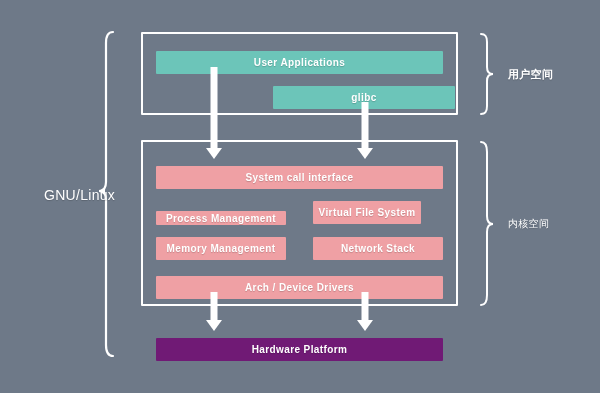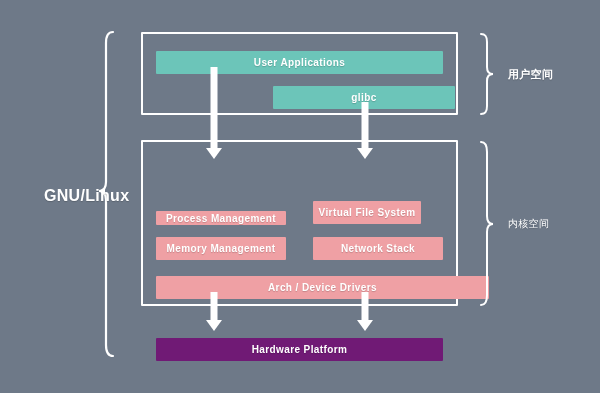--- a/index.html
+++ b/index.html
@@ -50,21 +50,21 @@
   
   #blk-user-applications { left: 156px; top: 44px;  width: 287px; height: 23px; }
   #blk-glibc             { left: 273px; top: 79px;  width: 182px; height: 23px; }
 
   
   #blk-syscall           { left: 156px; top: 159px; width: 287px; height: 23px; }
   #blk-process-mgmt      { left: 156px; top: 204px; width: 130px; height: 14px; }
   #blk-vfs               { left: 313px; top: 194px; width: 108px; height: 23px; }
   #blk-memory-mgmt       { left: 156px; top: 230px; width: 130px; height: 23px; }
   #blk-network-stack     { left: 313px; top: 230px; width: 130px; height: 23px; }
-  #blk-arch-drivers      { left: 156px; top: 269px; width: 333px; height: 23px; }
+  #blk-arch-drivers      { left: 156px; top: 269px; width: 287px; height: 23px; }
 
   
   #blk-hardware          { left: 156px; top: 331px; width: 287px; height: 23px; }
 
   
   .arrow { position: absolute; }
   .arrow .shaft {
     position: absolute;
     left: 50%;
     top: 0;
@@ -105,22 +105,22 @@
   .brace svg { display: block; overflow: visible; }
 
   #brace-gnu-linux   { left: 96px;  top: 30px;  width: 22px; height: 328px; }
   #brace-user-space  { left: 478px; top: 32px;  width: 18px; height: 84px; }
   #brace-kernel-space{ left: 478px; top: 140px; width: 18px; height: 167px; }
 
   
   .side-label {
     position: absolute;
     color: #ffffff;
-    font-size: 16px;
-    font-weight: bold;
+    font-size: 14px;
+    font-weight: normal;
     letter-spacing: 0.3px;
     white-space: nowrap;
     text-shadow: 0 1px 1px rgba(0,0,0,0.18);
     user-select: none;
   }
   #label-gnu-linux    { left: 44px;  top: 187px; }
   #label-user-space   { left: 508px; top: 67px;  font-weight: bold; font-size: 11px; }
   #label-kernel-space { left: 508px; top: 217px; font-weight: normal; font-size: 10px; }
 </style>
 </head>
@@ -137,20 +137,21 @@
   <div class="side-label" id="label-gnu-linux">GNU/Linux</div>
 
   <div class="frame" id="user-space-frame"></div>
 
   <div class="block teal" id="blk-user-applications">User Applications</div>
 
   <div class="block teal" id="blk-glibc">glibc</div>
 
   <div class="frame" id="kernel-space-frame"></div>
 
+  <div class="block pink" id="blk-syscall">System call interface</div>
 
   <div class="block pink" id="blk-process-mgmt">Process Management</div>
 
   <div class="block pink" id="blk-vfs">Virtual File System</div>
 
   <div class="block pink" id="blk-memory-mgmt">Memory Management</div>
 
   <div class="block pink" id="blk-network-stack">Network Stack</div>
 
   <div class="block pink" id="blk-arch-drivers">Arch / Device Drivers</div>

